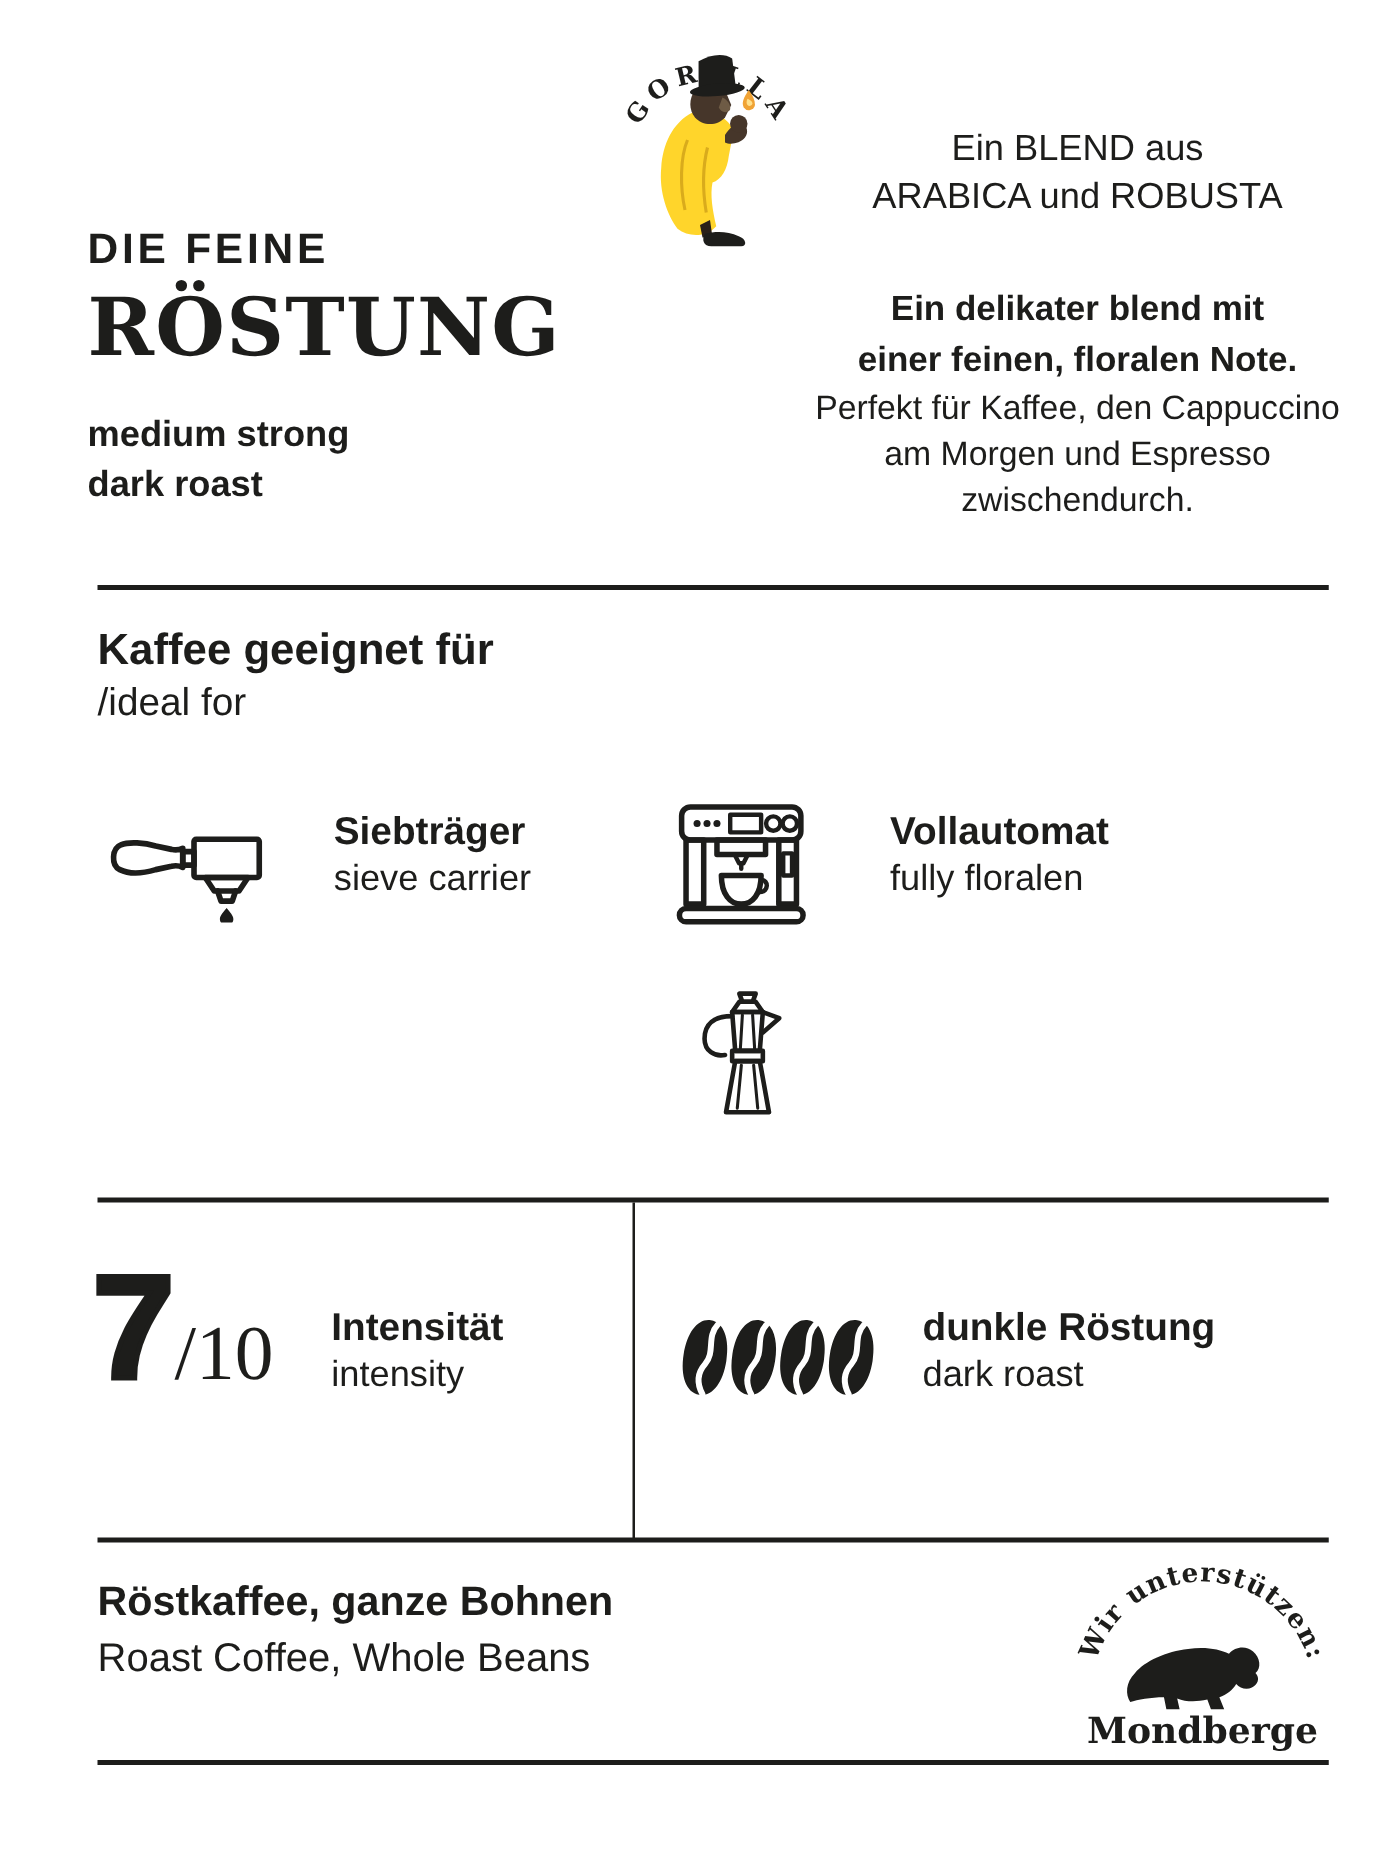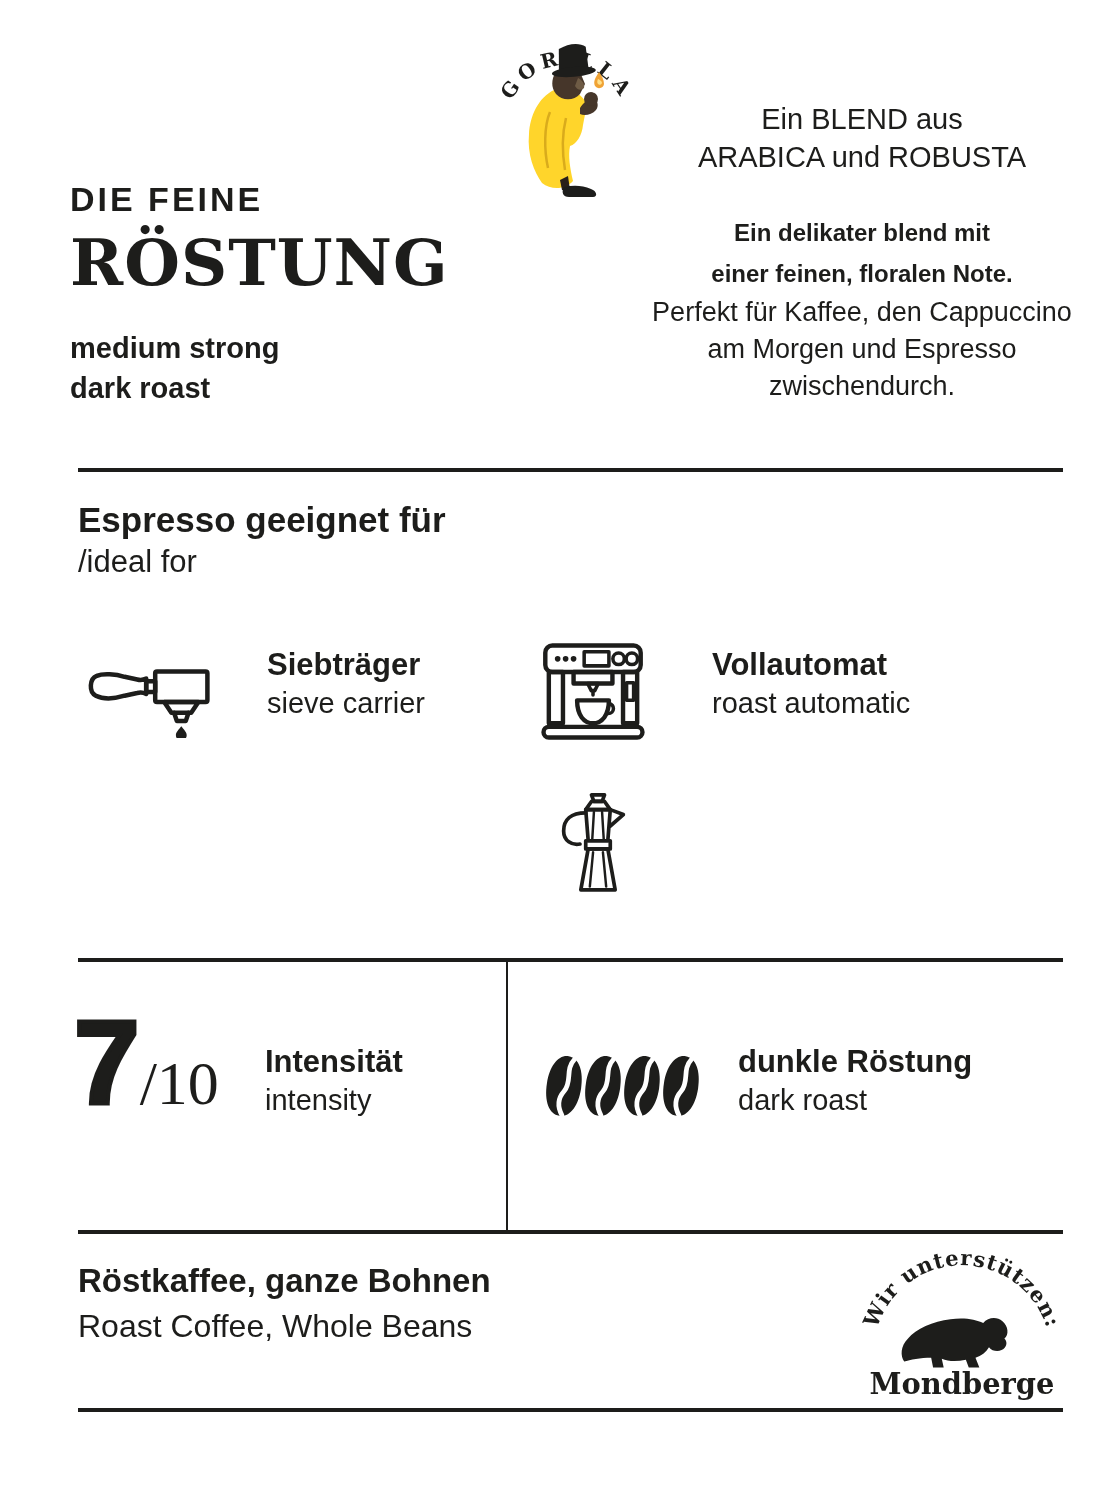--- a/index.html
+++ b/index.html
@@ -14,21 +14,21 @@
 
   
   .title-block{left:70px; top:180px; width:426px; text-align:left;}
   .kicker{font-size:34px; font-weight:700; letter-spacing:3px;}
   .big-title{font-family:"DejaVu Serif", serif; font-weight:700; font-size:64px; letter-spacing:1px; margin-top:6px;}
   .subtitle{font-size:29px; font-weight:700; line-height:40px; margin-top:28px;}
 
   
   .blend-block{left:627px; top:100px; width:470px; text-align:center;}
   .blend-line{font-size:29px; line-height:38px;}
-  .desc-bold{font-size:24px; font-weight:700; line-height:41px; margin-top:36px;}
+  .desc-bold{font-size:28px; font-weight:700; line-height:41px; margin-top:50px;}
   .desc{font-size:27px; line-height:37px;}
 
   
   .section-heading-de{font-size:35px; font-weight:700;}
   .section-heading-en{font-size:31px; font-weight:400; margin-top:4px;}
   .item-label .de{font-size:31px; font-weight:700; line-height:40px;}
   .item-label .en{font-size:29px; font-weight:400; line-height:36px;}
 
   
   .profil-heading{left:78px; top:982px; font-size:34px;}
@@ -104,21 +104,21 @@
     <div class="desc">
       <div>Perfekt für Kaffee, den Cappuccino</div>
       <div>am Morgen und Espresso</div>
       <div>zwischendurch.</div>
     </div>
   </div>
 
   <div class="rule" style="left:78px; top:468px; width:985px;"></div>
 
   <div class="abs" style="left:78px; top:500px;">
-    <div class="section-heading-de">Espresso geeignet für</div>
+    <div class="section-heading-de">Kaffee geeignet für</div>
     <div class="section-heading-en">/ideal for</div>
   </div>
 
   <svg class="abs icon-stroke" style="left:85px; top:648px;" width="135" height="90" viewBox="0 0 150 100" stroke-width="5">
     <path d="M13,31 C5,34 4,49 12,53 C22,58 34,56 44,53 L58,50 C62,49 66,50 68,51 L68,34 C66,35 62,36 58,35 L44,32 C34,29 20,28 13,31 Z"></path>
     <rect x="68" y="37" width="10" height="12"></rect>
     <rect x="78" y="26" width="58" height="34" rx="2"></rect>
     <path d="M88,60 L126,60 L118,72 L96,72 Z"></path>
     <path d="M99,72 L102,81 L112,81 L115,72"></path>
     <path class="ink-fill" stroke="none" d="M107,87 C104,91 101,93.5 101,97 A6,6 0 0 0 113,97 C113,93.5 110,91 107,87 Z"></path>
@@ -141,21 +141,21 @@
     <rect x="98" y="46" width="8" height="20" stroke-width="4"></rect>
     <rect x="38" y="34" width="44" height="13"></rect>
     <path d="M54,47 L66,47 L62,55 L58,55 Z" stroke-width="4"></path>
     <path d="M60,55 L60,60" stroke-width="4"></path>
     <path d="M42,66 L78,66 C78,83 70,92 60,92 C50,92 42,83 42,66 Z"></path>
     <path d="M78,70 C85,70 85,81 77,81" stroke-width="4"></path>
     <rect x="4" y="96" width="112" height="12" rx="6"></rect>
   </svg>
   <div class="abs item-label" style="left:712px; top:645px;">
     <div class="de">Vollautomat</div>
-    <div class="en">roast automatic</div>
+    <div class="en">fully floralen</div>
   </div>
 
   <svg class="abs icon-stroke" style="left:553px; top:790px;" width="90" height="108" viewBox="0 0 110 132" stroke-width="4.5">
     <path d="M47,6 L63,6 L60,14 L50,14 Z"></path>
     <path d="M40,24 L70,24 L63,14 L47,14 Z"></path>
     <path d="M70,24 L86,30 L70,44"></path>
     <path d="M40,24 L70,24 L67,62 L43,62 Z"></path>
     <path d="M50,27 L48,60 M60,27 L62,60" stroke-width="3"></path>
     <rect x="40" y="62" width="30" height="10"></rect>
     <path d="M43,72 L67,72 L76,122 L34,122 Z"></path>

